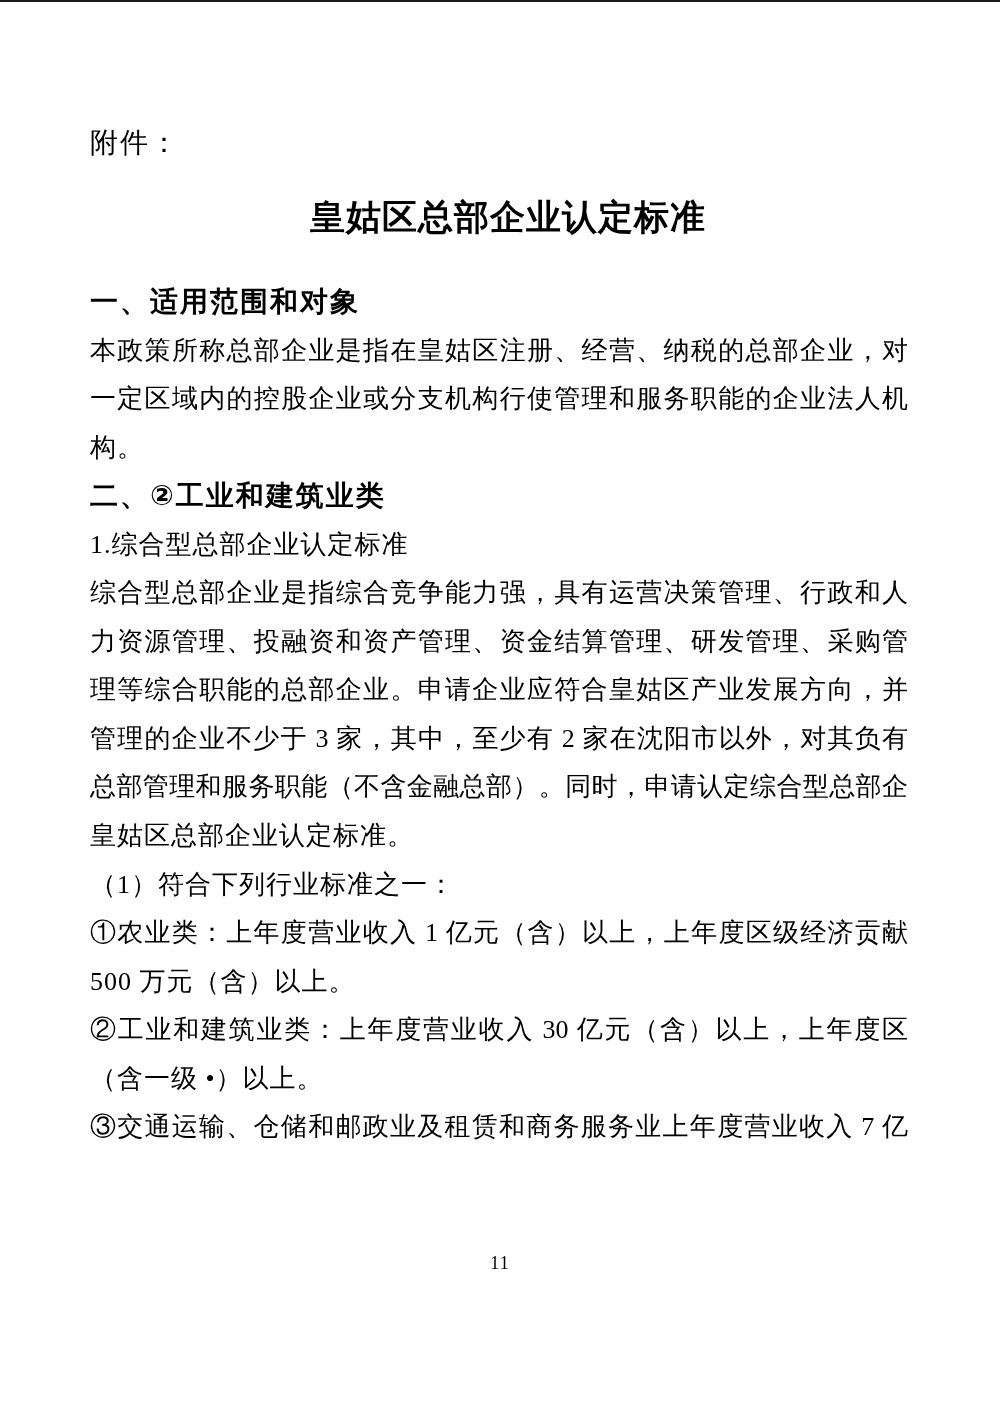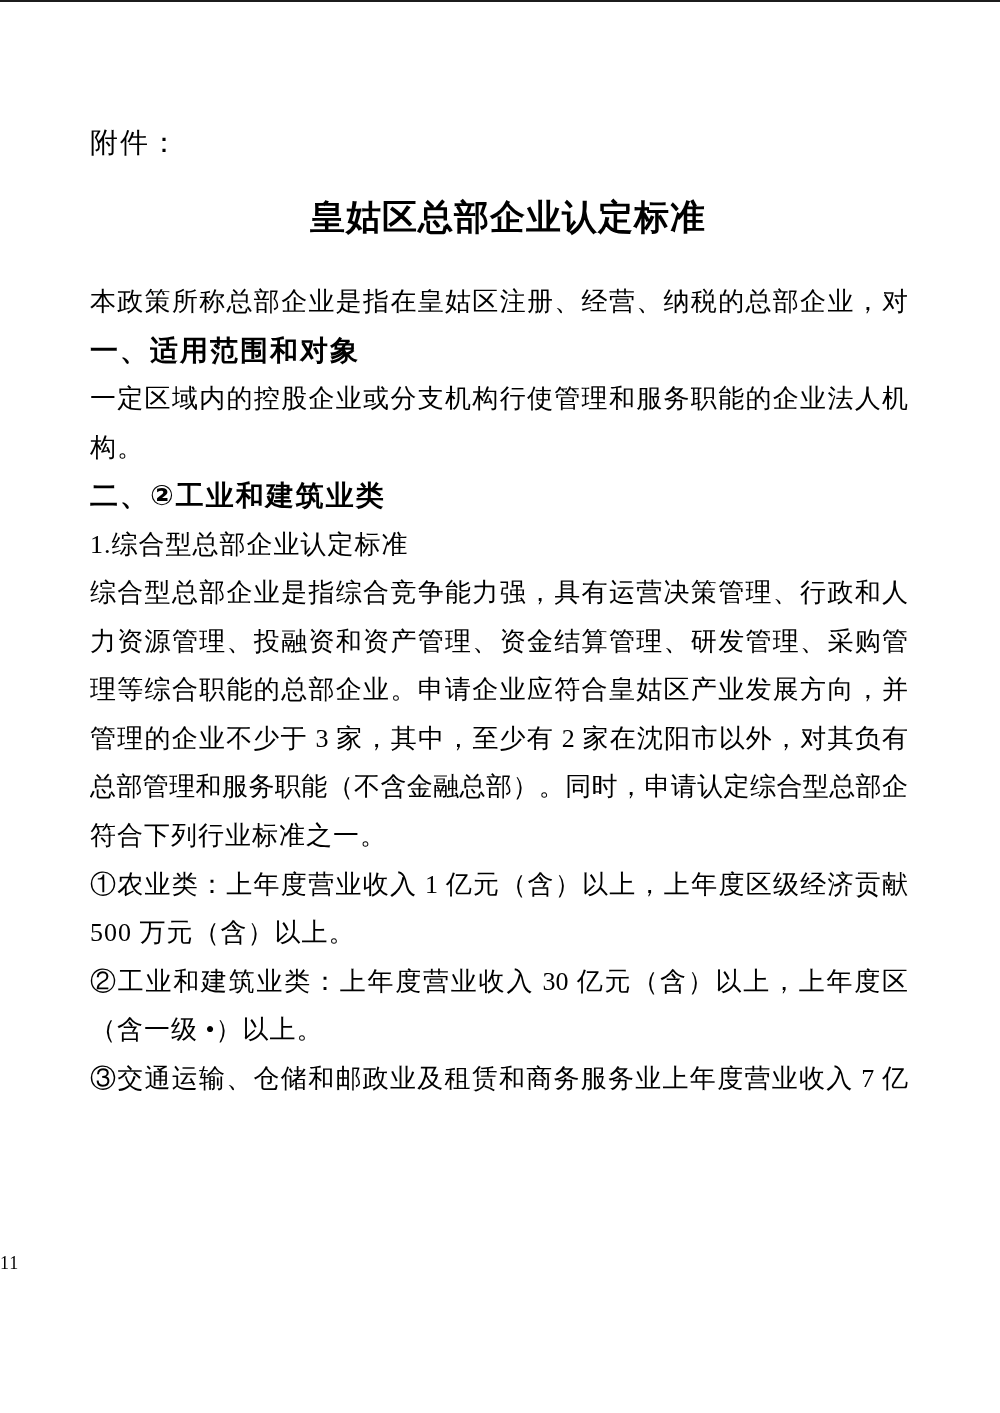--- a/index.html
+++ b/index.html
@@ -67,52 +67,54 @@
     font-weight: 700;
     font-size: 28px;
     letter-spacing: 2px;
     text-align: left;
   }
   .pagenum {
     position: absolute;
     left: 0;
     right: 0;
     top: 1251px;
+    text-align: center;
     font-size: 18px;
     letter-spacing: 1px;
   }
 </style>
 </head>
 <body>
 
 <div class="sheet">
 
   <div class="attachment">附件：</div>
 
   <h1 class="doc-title">皇姑区总部企业认定标准</h1>
 
   <div class="content">
 
+    <div class="ln hd">一、适用范围和对象</div>
+
     <div class="ln bj">本政策所称总部企业是指在皇姑区注册、经营、纳税的总部企业，对</div>
-
-    <div class="ln hd">一、适用范围和对象</div>
     <div class="ln bj">一定区域内的控股企业或分支机构行使管理和服务职能的企业法人机</div>
     <div class="ln be">构。</div>
 
     <div class="ln hd">二、②工业和建筑业类</div>
 
     <div class="ln be">1.综合型总部企业认定标准</div>
 
     <div class="ln bj">综合型总部企业是指综合竞争能力强，具有运营决策管理、行政和人</div>
     <div class="ln bj">力资源管理、投融资和资产管理、资金结算管理、研发管理、采购管</div>
     <div class="ln bj">理等综合职能的总部企业。申请企业应符合皇姑区产业发展方向，并</div>
     <div class="ln bj">管理的企业不少于 3 家，其中，至少有 2 家在沈阳市以外，对其负有</div>
     <div class="ln bj">总部管理和服务职能（不含金融总部）。同时，申请认定综合型总部企</div>
-    <div class="ln be">符合下列行业标准之一。</div>
+    <div class="ln be">皇姑区总部企业认定标准。</div>
 
+    <div class="ln be">（1）符合下列行业标准之一：</div>
 
     <div class="ln bj">①农业类：上年度营业收入 1 亿元（含）以上，上年度区级经济贡献</div>
     <div class="ln be">500 万元（含）以上。</div>
 
     <div class="ln bj">②工业和建筑业类：上年度营业收入 30 亿元（含）以上，上年度区</div>
     <div class="ln be">（含一级 •）以上。</div>
 
     <div class="ln bj">③交通运输、仓储和邮政业及租赁和商务服务业上年度营业收入 7 亿</div>
 
   </div>

